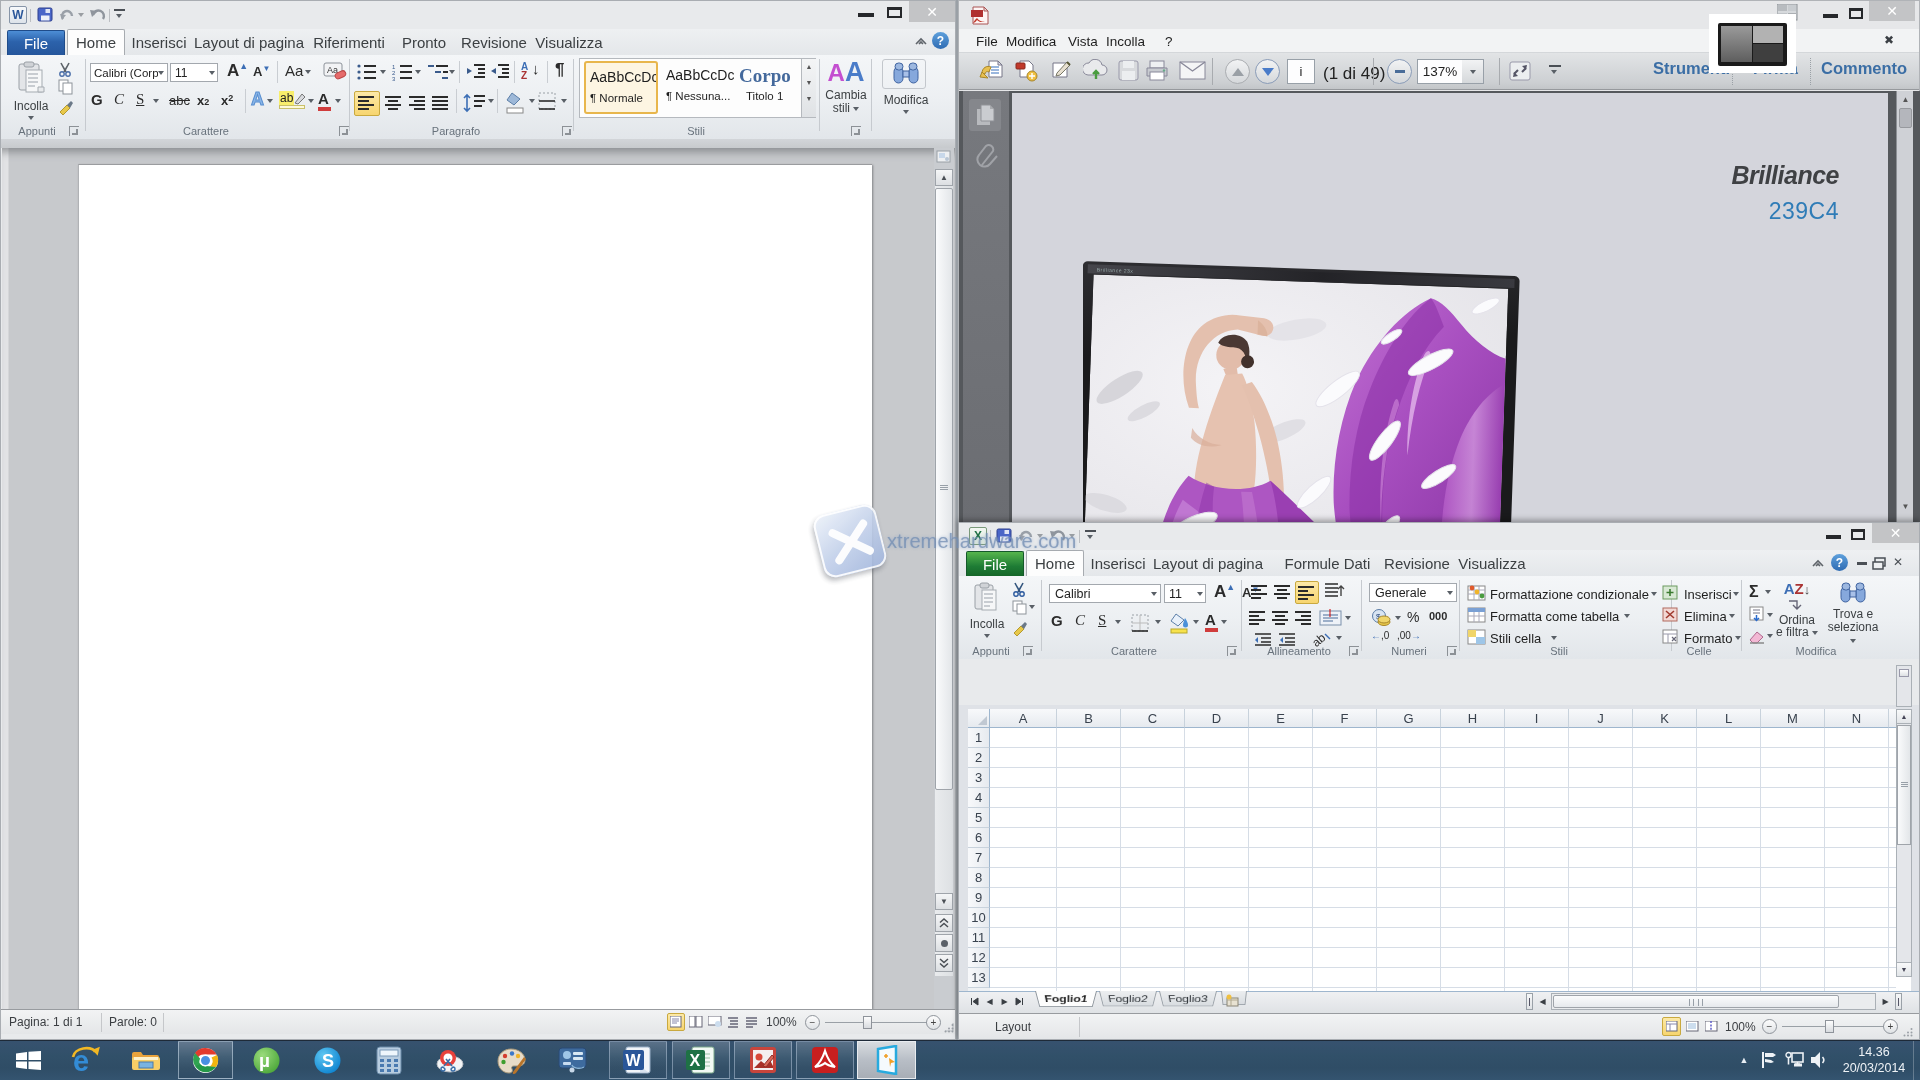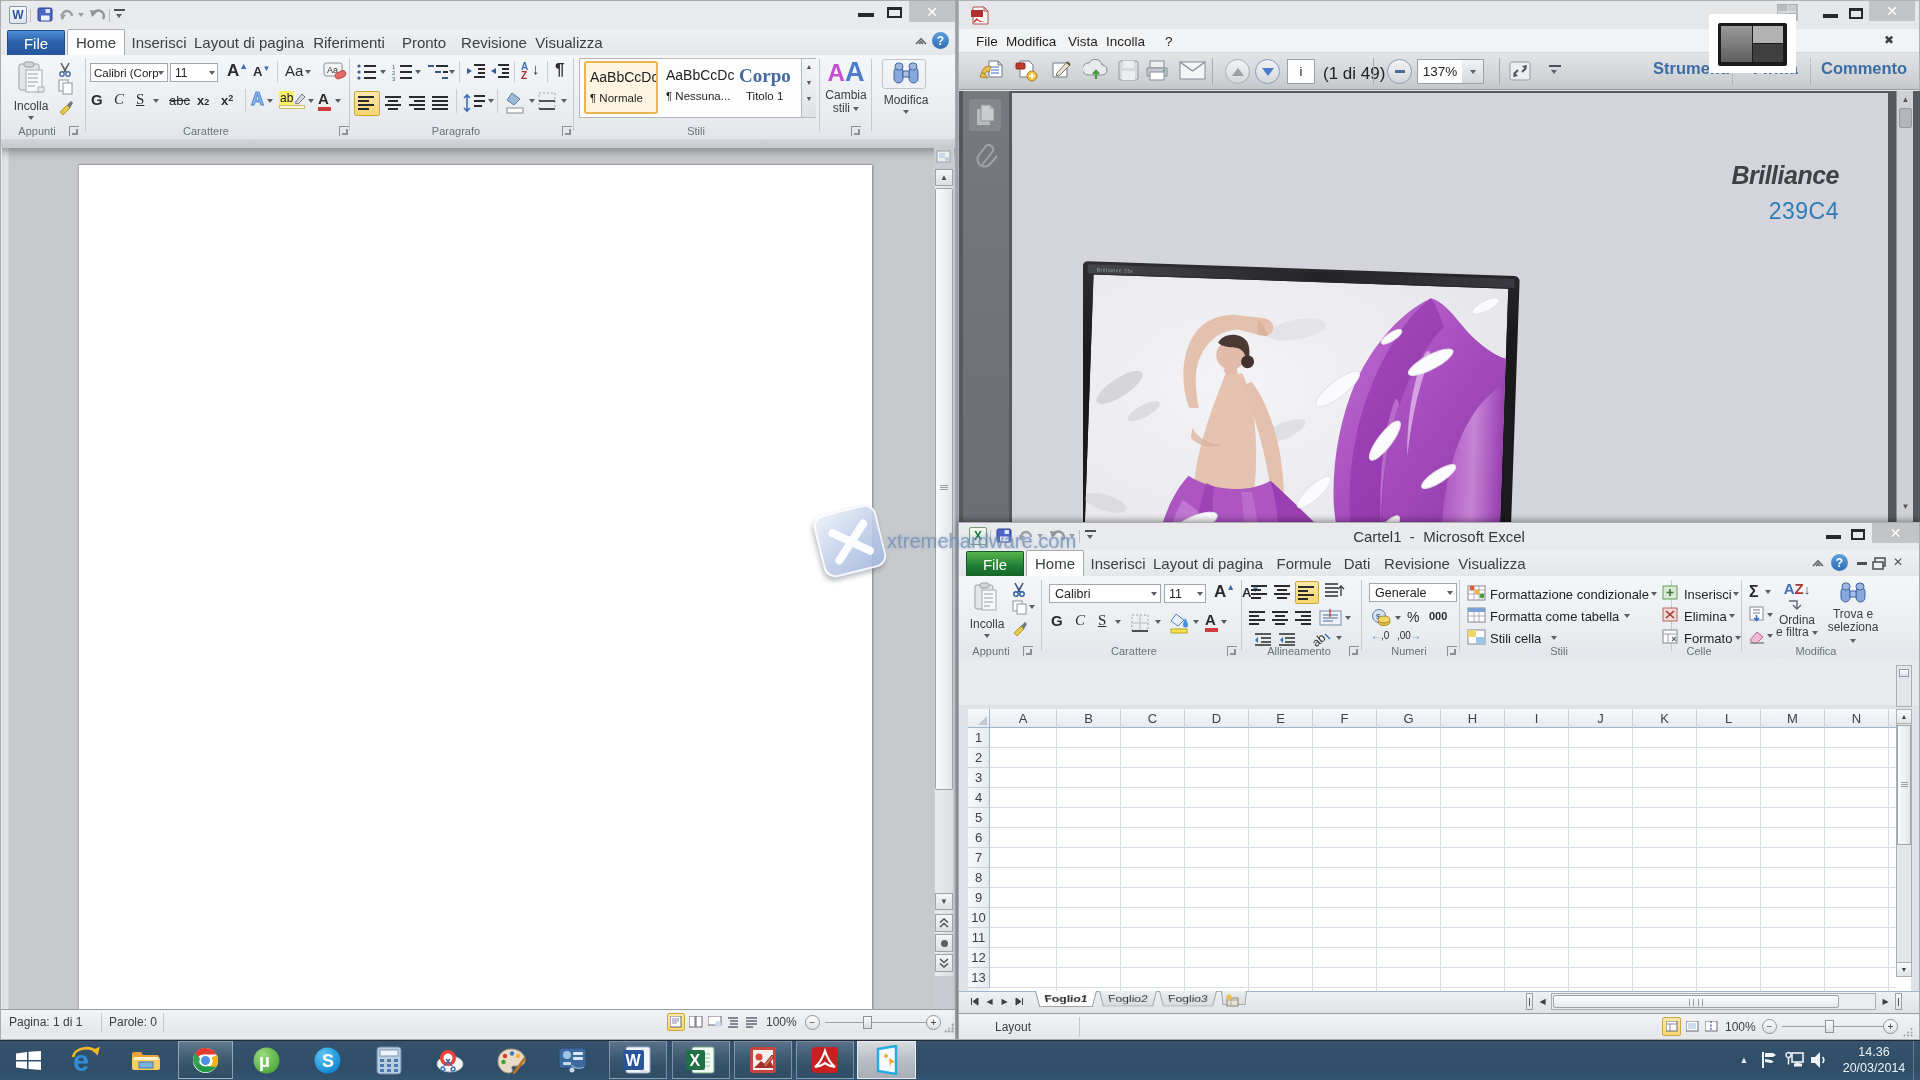--- a/index.html
+++ b/index.html
@@ -535,34 +535,33 @@
       </svg>
     <div class="x ddarr" style="left:78px;top:11px;opacity:.55"></div>
     <svg class="x" style="left:90px;top:4px" width="18" height="17">
         <path d="M14 13 A5.5 5.5 0 1 0 4 9" fill="none" stroke="#8f959d" stroke-width="2.4"></path>
         <path d="M2 4 L10 5 L4 11 Z" fill="#8f959d" transform="translate(-1,0)"></path>
       </svg>
     <div class="x ddarr" style="left:110px;top:11px;opacity:.55"></div>
     <div class="x" style="left:120px;top:7px;width:1px;height:13px;background:#bcbfc3"></div>
     <div class="x" style="left:126px;top:7px;width:11px;height:2px;background:#4a4f55"></div>
     <div class="x ddarr" style="left:128px;top:12px"></div>
-    <div class="titext x" style="left:0;width:960px;top:5px;text-align:center">Cartel1&nbsp; -&nbsp; Microsoft Excel</div>
     <div class="winbtn" style="left:867px;top:12px;width:15px;height:4px;background:#26282b"></div>
     <div class="winbtn" style="left:892px;top:6px;width:14px;height:11px;border:2px solid #26282b">
         <div style="width:100%;height:3px;background:#26282b;margin-top:-8px"></div>
       </div>
     <div class="winbtn ctr" style="left:913px;top:0;width:47px;height:20px;background:#c3c4c6;color:#fff;font-size:14px">✕</div>
   </div>
 
   <div class="x" style="left:0;top:27px;width:100%;height:26px;background:linear-gradient(#eef0f2,#e4e7ea)">
     <div class="x ctr" style="left:7px;top:1px;width:58px;height:25px;background:linear-gradient(#56b54c,#1e7c35 60%,#156628);border-radius:2px 2px 0 0;color:#fff;font-size:15px;border:1px solid #15592a;border-bottom:none">File</div>
     <div class="tab seltab" style="left:67px;width:58px">Home</div>
     <div class="tab" style="left:129px;width:60px">Inserisci</div>
     <div class="tab" style="left:193px;width:112px">Layout di pagina</div>
-    <div class="tab" style="left:313px;width:64px">Formule</div>
+    <div class="tab" style="left:321px;width:64px">Formule</div>
     <div class="tab" style="left:377px;width:42px">Dati</div>
     <div class="tab" style="left:423px;width:70px">Revisione</div>
     <div class="tab" style="left:497px;width:72px">Visualizza</div>
     <svg class="x" style="left:852px;top:8px" width="14" height="12">
         <path d="M2 8 L7 3 L12 8 M5 8 L7 6 L9 8" fill="none" stroke="#5f646a" stroke-width="1.6"></path>
       </svg>
     <div class="x ctr" style="left:872px;top:4px;width:17px;height:17px;border-radius:50%;background:linear-gradient(#5ea0dc,#2f6cb3);color:#fff;font-size:12px;font-weight:bold">?</div>
     <div class="x" style="left:898px;top:12px;width:10px;height:3px;background:#4a4f55"></div>
     <svg class="x" style="left:913px;top:7px" width="14" height="13">
         <rect x="3" y="1" width="10" height="8" fill="none" stroke="#4a4f55" stroke-width="1.5"></rect>

